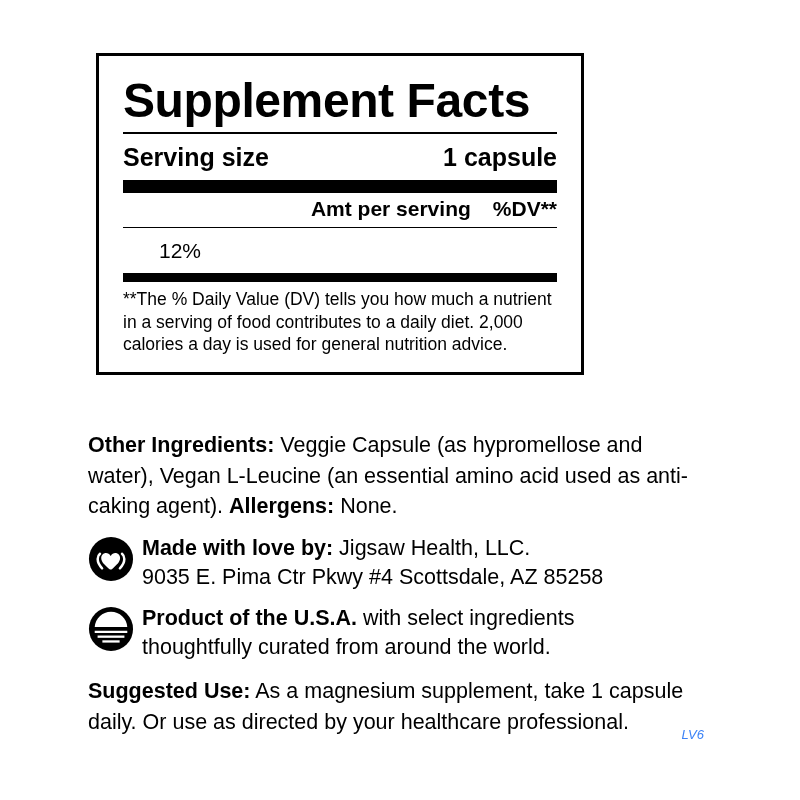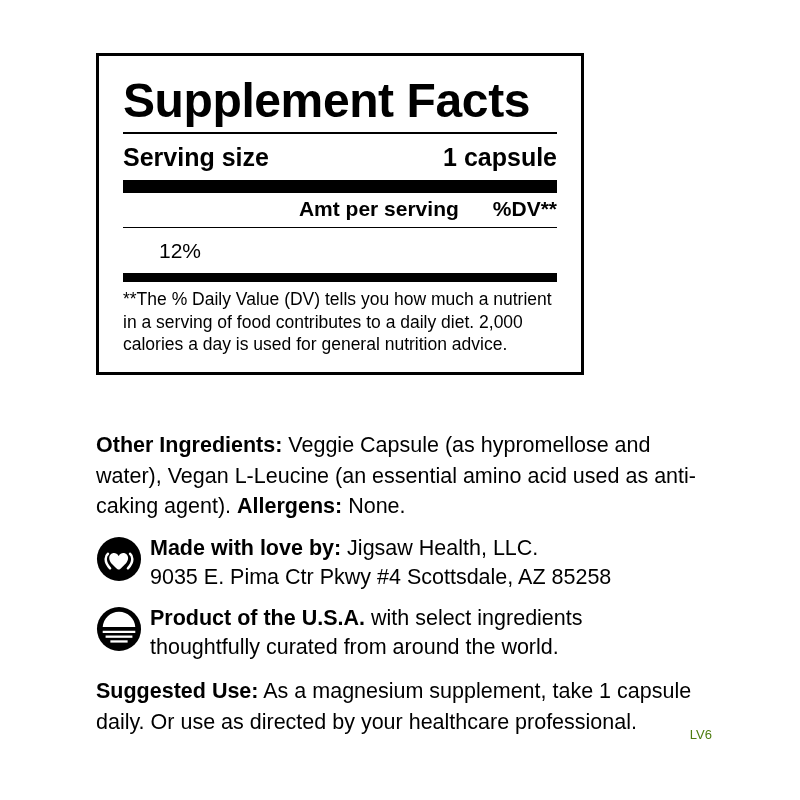--- a/index.html
+++ b/index.html
@@ -76,21 +76,21 @@
     line-height: 1.25;
     margin-top: 2px;
   }
 
   .amt-row {
     display: flex;
     justify-content: flex-end;
     align-items: baseline;
     font-size: 21px;
     font-weight: 700;
-    gap: 34px;
+    gap: 22px;
     padding-bottom: 2px;
   }
   .amt-label { white-space: nowrap; }
   .dv-label  { white-space: nowrap; }
 
   .nutrient {
     display: flex;
     align-items: flex-end;
     font-size: 21px;
     line-height: 1.28;
@@ -112,21 +112,21 @@
 
   .footnote {
     font-size: 17.5px;
     line-height: 1.3;
     margin-top: 4px;
   }
 
   
   .lower {
     position: absolute;
-    left: 96px;
+    left: 88px;
     top: 430px;
     width: 616px;
   }
 
   .para {
     font-size: 21.5px;
     line-height: 1.42;
     margin: 0 0 10px 0;
   }
   .para b { font-weight: 700; }
@@ -148,21 +148,22 @@
     font-size: 21.5px;
     line-height: 1.36;
     padding-top: 2px;
   }
 
   .lv-code {
     position: absolute;
     right: 0;
     bottom: -4px;
     font-size: 13px;
-    color: #4d7c0f;
+    font-style: italic;
+    color: #3b82f6;
   }
 
   .suggested {
     margin-top: 14px;
     position: relative;
   }
 </style>
 </head>
 <body>
 

